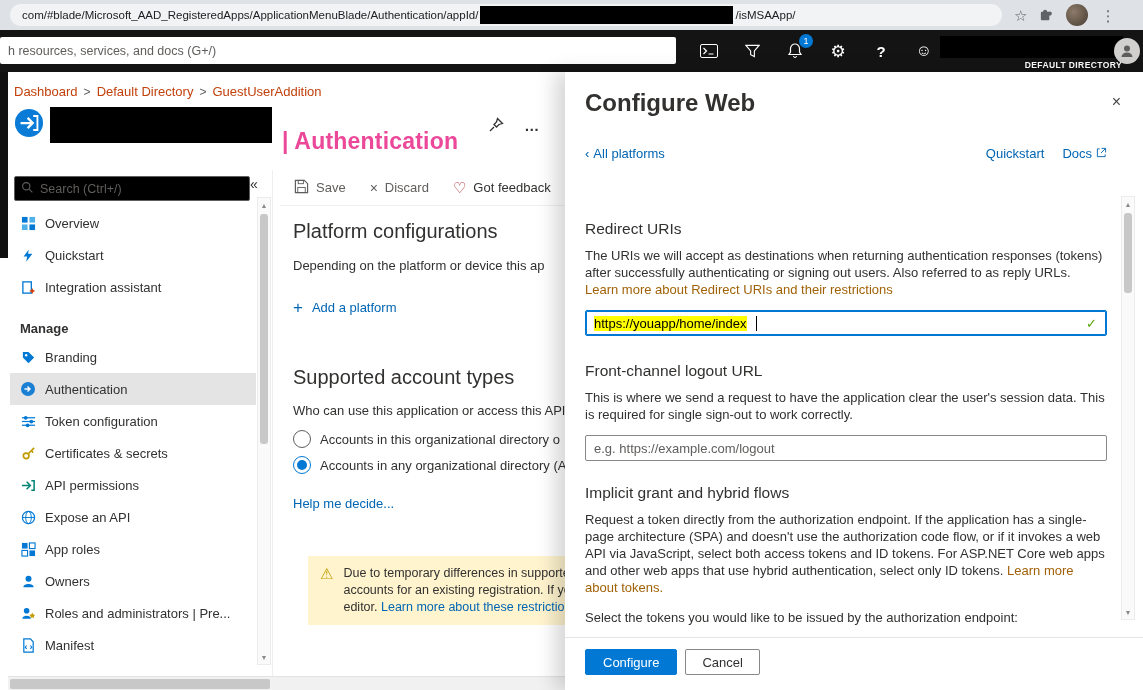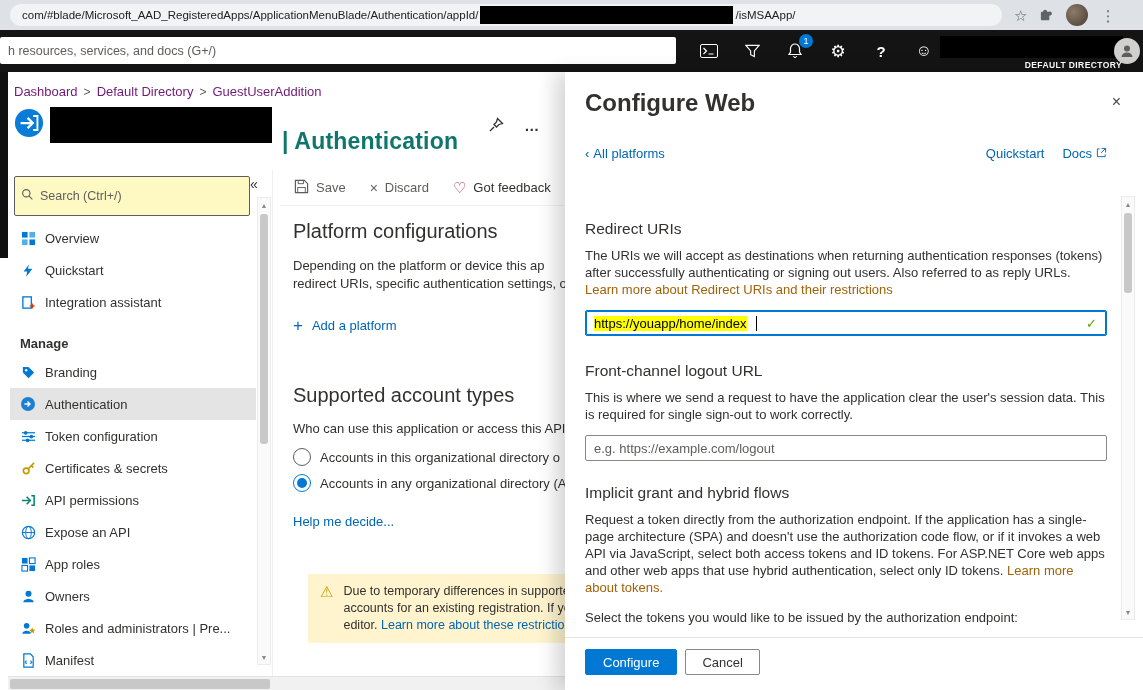--- a/index.html
+++ b/index.html
@@ -20,31 +20,31 @@
 .az-icons{position:absolute;left:699px;top:0;height:42px;display:flex;align-items:center;gap:23px;}
 .az-ic{position:relative;color:#fff;font-size:16px;line-height:1;display:flex;align-items:center;justify-content:center;width:20px;height:20px;cursor:pointer;}
 .badge{position:absolute;top:-7px;right:-8px;min-width:14px;height:14px;border-radius:7px;background:#0078d4;color:#fff;font-size:9px;display:flex;align-items:center;justify-content:center;padding:0 3px;}
 .az-redact{position:absolute;left:940px;top:6px;width:183px;height:22px;background:#000;}
 .az-dir{position:absolute;right:21px;bottom:2px;color:#fff;font-size:8.5px;font-weight:bold;letter-spacing:.4px;}
 .az-avatar{position:absolute;right:3px;top:8px;width:26px;height:26px;border-radius:50%;background:#d2d0ce;display:flex;align-items:center;justify-content:center;cursor:pointer;}
 
 
 .left-strip{position:absolute;left:0;top:72px;width:8px;height:186px;background:#101010;}
 .breadcrumb{position:absolute;left:14px;top:84px;font-size:13px;display:flex;gap:6px;align-items:center;}
-.breadcrumb a{color:#701a75;}
+.breadcrumb a{color:#c2410c;}
 .breadcrumb .sep{color:#605e5c;font-size:12px;}
 .title-row{position:absolute;left:14px;top:104px;height:42px;display:flex;align-items:center;}
 .title-redact{width:222px;height:36px;background:#000;margin-left:6px;}
-.page-title{font-size:23px;font-weight:600;color:#0f766e;margin-left:10px;letter-spacing:.2px;margin-top:33px;}
+.page-title{font-size:23px;font-weight:600;color:#ec4899;margin-left:10px;letter-spacing:.2px;margin-top:33px;}
 .pin{margin-left:30px;cursor:pointer;display:flex;}
 .dots{margin-left:20px;font-size:15px;color:#323130;font-weight:bold;cursor:pointer;}
 
 
 .sidebar{position:absolute;left:10px;top:170px;width:246px;height:506px;background:#fff;}
-.sb-search{margin:6px 6px 0 4px;height:40px;border:1px solid #605e5c;border-radius:2px;display:flex;align-items:center;gap:6px;padding:0 6px;font-size:12.5px;color:#605e5c;background:#fef9c3;cursor:text;}
+.sb-search{margin:6px 6px 0 4px;height:25px;border:1px solid #605e5c;border-radius:2px;display:flex;align-items:center;gap:6px;padding:0 6px;font-size:12.5px;color:#605e5c;background:#000000;cursor:text;}
 .collapse-btn{position:absolute;left:250px;top:176px;font-size:14px;color:#323130;cursor:pointer;z-index:2;}
 .sb-items{margin-top:6px;}
 .sb-row{height:32px;display:flex;align-items:center;gap:9px;padding-left:10px;font-size:13px;color:#323130;cursor:pointer;white-space:nowrap;overflow:hidden;}
 .sb-row.selected{background:#e4e4e4;}
 .sb-ico{width:16px;height:16px;flex:0 0 16px;display:flex;align-items:center;justify-content:center;}
 .sb-section{margin:12px 0 0 10px;height:26px;display:flex;align-items:center;font-size:13px;font-weight:bold;}
 
 
 .vsb{position:absolute;width:14px;background:#fafafa;border:1px solid #ececec;}
 .vsb .arr{height:14px;display:flex;align-items:center;justify-content:center;font-size:7px;color:#8a8a8a;cursor:pointer;}
@@ -358,21 +358,20 @@
       <span class="xglyph">×</span>
       <span>Discard</span>
     </span>
     <span class="cmd feedback">
       <span class="heart">♡</span>
       <span>Got feedback</span>
     </span>
   </div>
   <div class="h2">Platform configurations</div>
   <div class="pline first">Depending on the platform or device this ap</div>
-  <div class="pline">redirect URIs, specific authentication settings, o</div>
   <div class="addplat">
     <span class="plus">+</span>
     <span>Add a platform</span>
   </div>
   <div class="h2 acct">Supported account types</div>
   <div class="question">Who can use this application or access this API?</div>
   <div class="radio-row">
     <span class="radio"></span>
     <span>Accounts in this organizational directory o</span>
   </div>

